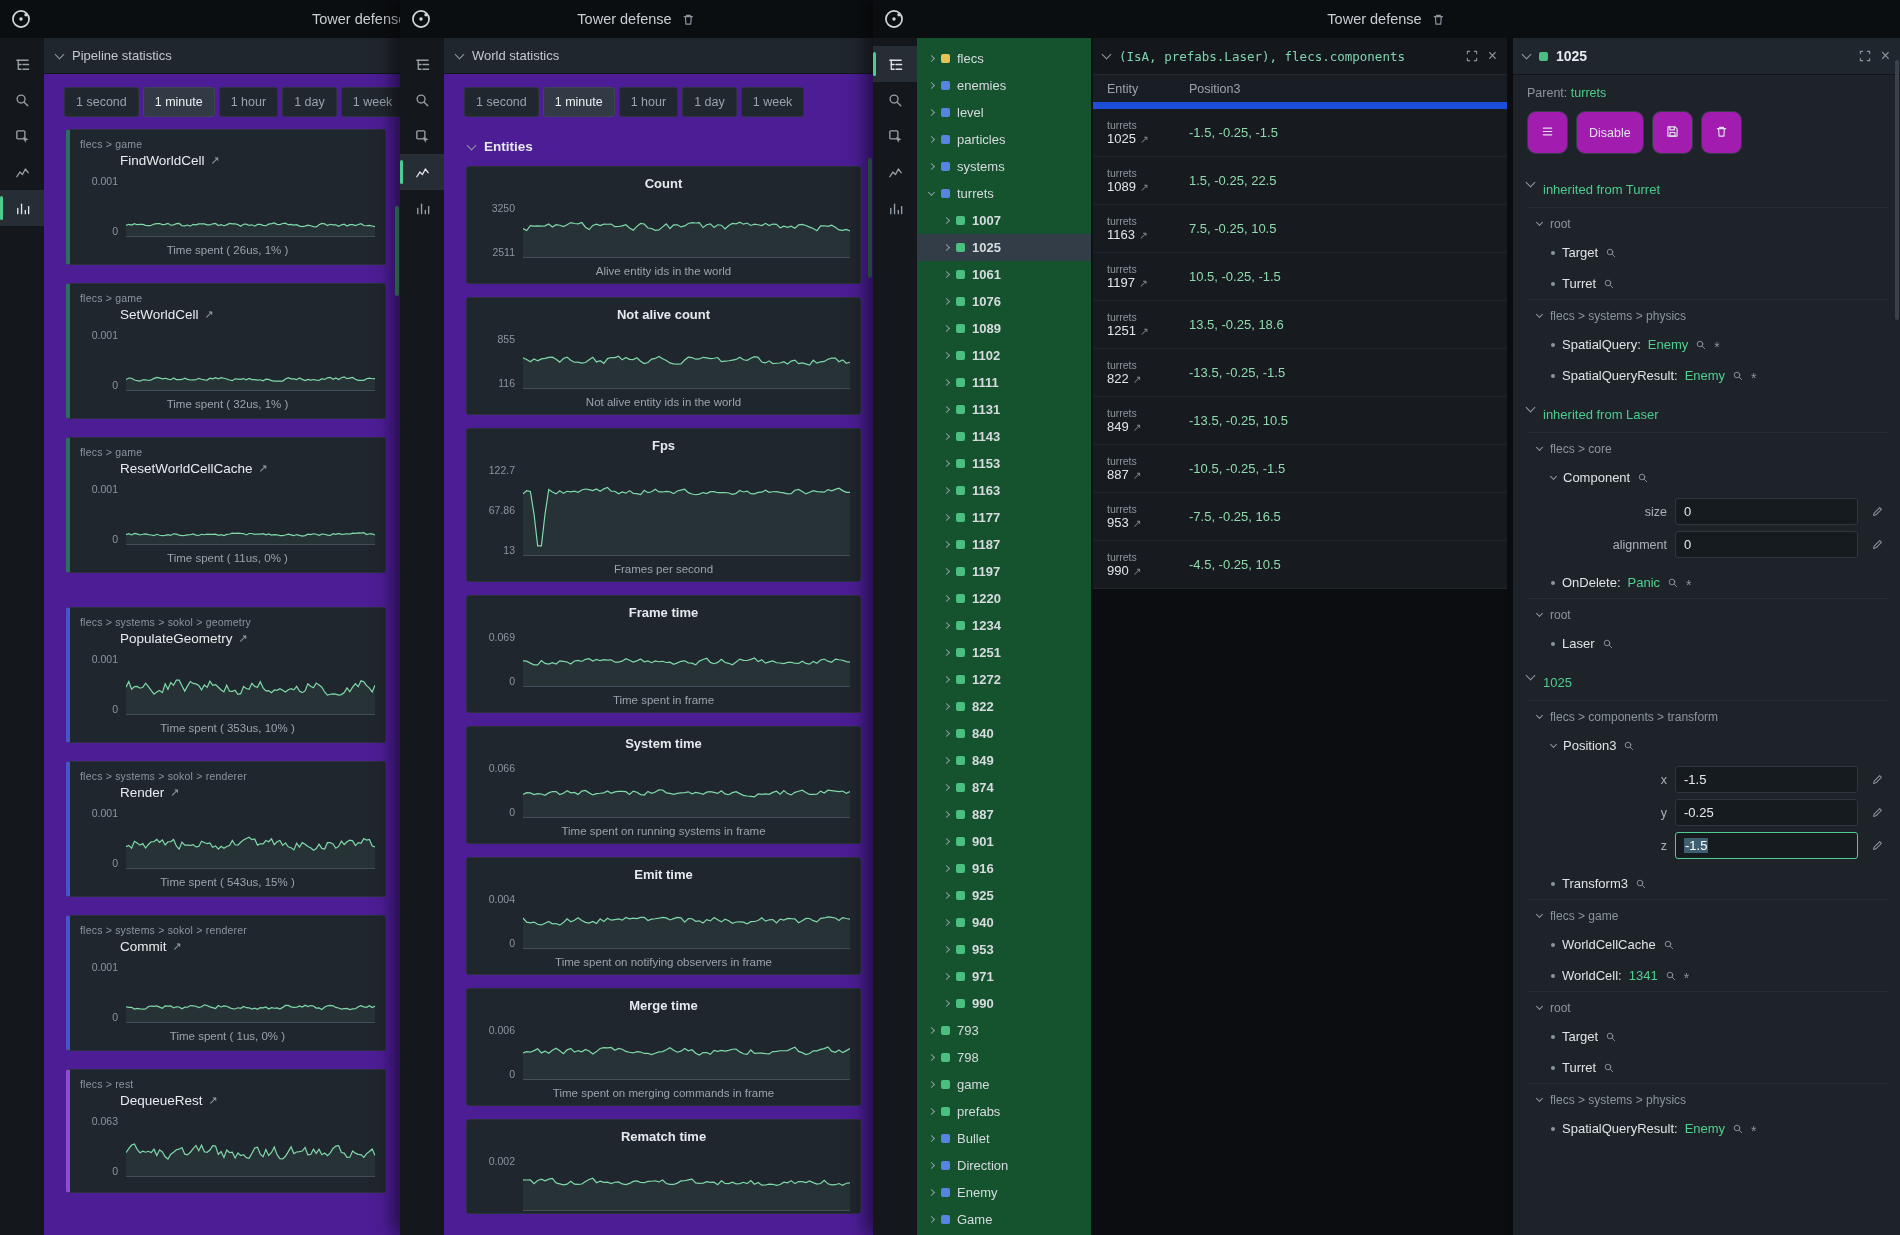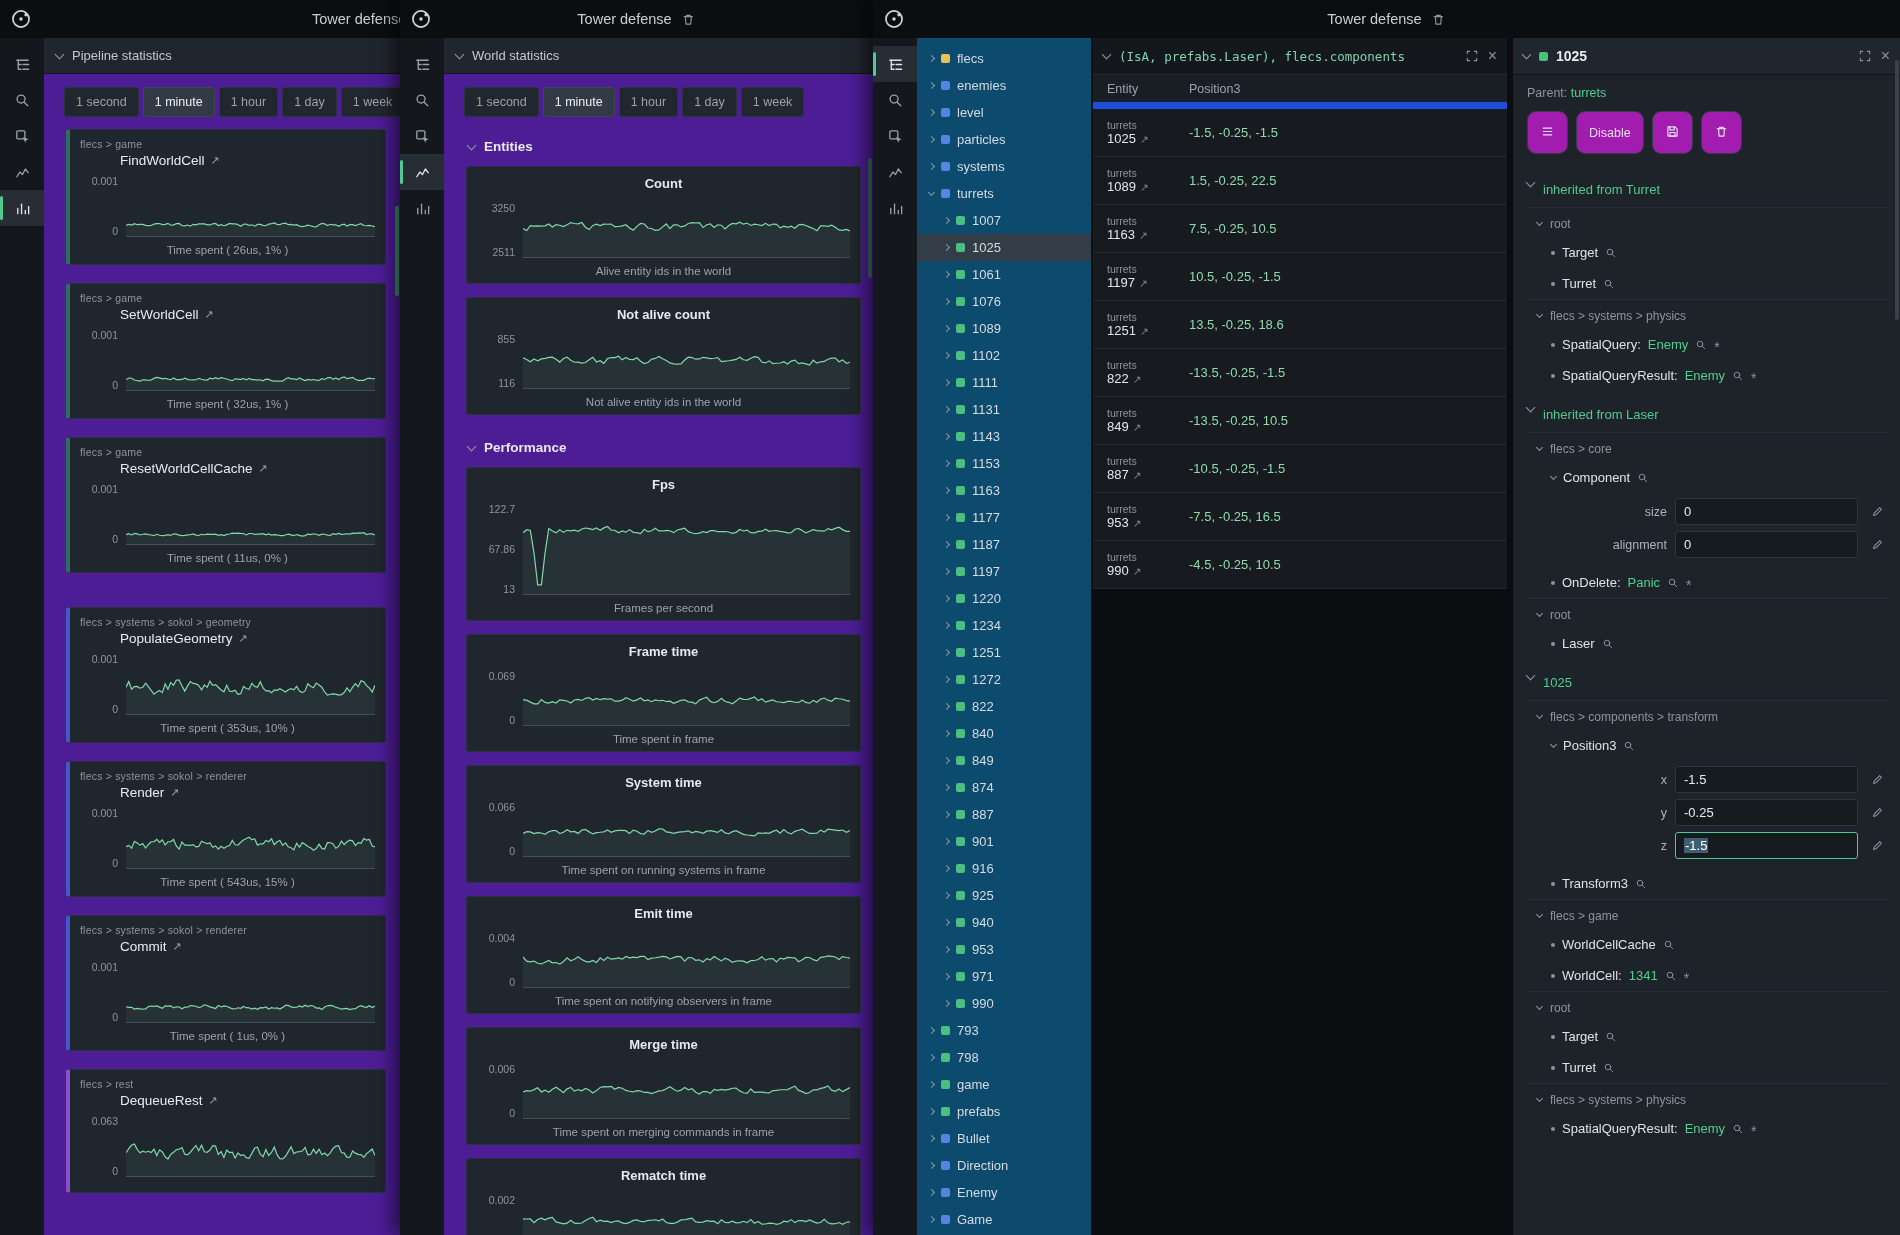--- a/index.html
+++ b/index.html
@@ -52,23 +52,23 @@
   .plot{flex:1;position:relative;border-bottom:1px solid #454d58;}
   .caption{text-align:center;font-size:11.5px;color:#9aa3ab;padding:7px 0 4px;}
 
   
   .wcontent{flex:1;overflow:hidden;padding:0 12px 0 22px;}
   .sec-h{display:flex;align-items:center;gap:9px;font-size:13.5px;font-weight:700;color:#e6eaee;padding:12px 2px 12px 2px;cursor:pointer;}
   .wcard{background:#20262d;border:1px solid #2a313a;border-radius:3px;margin-bottom:13px;padding:6px 10px 2px;}
   .wtitle{text-align:center;font-size:13px;color:#e6eaee;font-weight:700;padding:3px 0 4px;}
 
   
-  .tree{width:176px;flex:none;background:#0c4a6e;border-right:2px solid #0d1114;padding-top:7px;overflow:hidden;}
+  .tree{width:176px;flex:none;background:#14532d;border-right:2px solid #0d1114;padding-top:7px;overflow:hidden;}
   .trow{height:27px;display:flex;align-items:center;gap:7px;padding-left:12px;color:#d6dbe0;font-size:13px;cursor:pointer;white-space:nowrap;}
-  .trow.depth1{padding-left:27px;}
+  .trow.depth1{padding-left:27px;font-weight:bold;}
   .trow.selected{background:#333d47;}
   .sq{width:9px;height:9px;border-radius:2px;flex:none;}
   .sq.yellow{background:#e5c455}.sq.blue{background:#5585e0}.sq.green{background:#4bbf7f}
 
   
   .query{width:420px;flex:none;display:flex;flex-direction:column;background:#0b0d10;border-right:6px solid #0a0c0f;min-width:0;}
   .query-header{height:37px;flex:none;background:#14181d;display:flex;align-items:center;gap:9px;padding:0 10px;
                 border-bottom:1px solid #23292f;}
   .query-text{font-family:"DejaVu Sans Mono",monospace;font-size:12.5px;color:#7fd4ae;flex:1;white-space:nowrap;overflow:hidden;}
   .qicon{color:#8b959e;display:flex;cursor:pointer;font-size:14px;line-height:1;}
@@ -386,24 +386,20 @@
                 <div class="ylabels">
                   <span>855</span>
                   <span>116</span>
                 </div>
                 <div class="plot" style="height: 56px;"><svg width="100%" height="100%" viewBox="0 0 100 56" preserveAspectRatio="none">
                     <polygon points="0.00,25.36 1.12,27.03 2.25,29.25 3.37,26.40 4.49,28.28 5.62,26.36 6.74,25.78 7.87,24.80 8.99,24.66 10.11,26.80 11.24,29.62 12.36,26.00 13.48,24.60 14.61,27.76 15.73,29.76 16.85,29.68 17.98,30.58 19.10,30.05 20.22,27.25 21.35,24.64 22.47,29.46 23.60,28.25 24.72,30.91 25.84,26.11 26.97,24.99 28.09,25.12 29.21,23.67 30.34,27.31 31.46,24.82 32.58,26.86 33.71,27.01 34.83,25.19 35.96,28.72 37.08,31.04 38.20,30.01 39.33,26.61 40.45,25.90 41.57,23.95 42.70,26.26 43.82,28.05 44.94,30.46 46.07,31.49 47.19,31.74 48.31,31.40 49.44,27.49 50.56,24.60 51.69,25.00 52.81,26.69 53.93,26.41 55.06,24.75 56.18,25.41 57.30,26.15 58.43,25.74 59.55,24.98 60.67,29.11 61.80,28.71 62.92,28.27 64.04,27.61 65.17,26.94 66.29,24.75 67.42,27.23 68.54,27.78 69.66,25.74 70.79,24.03 71.91,24.77 73.03,29.55 74.16,30.49 75.28,28.36 76.40,31.09 77.53,30.78 78.65,30.54 79.78,29.26 80.90,31.58 82.02,28.58 83.15,27.68 84.27,31.19 85.39,30.51 86.52,31.49 87.64,32.74 88.76,27.71 89.89,30.65 91.01,29.33 92.13,28.95 93.26,26.72 94.38,25.60 95.51,25.60 96.63,29.23 97.75,27.40 98.88,30.82 100.00,29.75 100,56 0,56" fill="rgba(127,217,168,0.07)"></polygon>
                     <polyline points="0.00,25.36 1.12,27.03 2.25,29.25 3.37,26.40 4.49,28.28 5.62,26.36 6.74,25.78 7.87,24.80 8.99,24.66 10.11,26.80 11.24,29.62 12.36,26.00 13.48,24.60 14.61,27.76 15.73,29.76 16.85,29.68 17.98,30.58 19.10,30.05 20.22,27.25 21.35,24.64 22.47,29.46 23.60,28.25 24.72,30.91 25.84,26.11 26.97,24.99 28.09,25.12 29.21,23.67 30.34,27.31 31.46,24.82 32.58,26.86 33.71,27.01 34.83,25.19 35.96,28.72 37.08,31.04 38.20,30.01 39.33,26.61 40.45,25.90 41.57,23.95 42.70,26.26 43.82,28.05 44.94,30.46 46.07,31.49 47.19,31.74 48.31,31.40 49.44,27.49 50.56,24.60 51.69,25.00 52.81,26.69 53.93,26.41 55.06,24.75 56.18,25.41 57.30,26.15 58.43,25.74 59.55,24.98 60.67,29.11 61.80,28.71 62.92,28.27 64.04,27.61 65.17,26.94 66.29,24.75 67.42,27.23 68.54,27.78 69.66,25.74 70.79,24.03 71.91,24.77 73.03,29.55 74.16,30.49 75.28,28.36 76.40,31.09 77.53,30.78 78.65,30.54 79.78,29.26 80.90,31.58 82.02,28.58 83.15,27.68 84.27,31.19 85.39,30.51 86.52,31.49 87.64,32.74 88.76,27.71 89.89,30.65 91.01,29.33 92.13,28.95 93.26,26.72 94.38,25.60 95.51,25.60 96.63,29.23 97.75,27.40 98.88,30.82 100.00,29.75" fill="none" stroke="#7fd9a8" stroke-width="1.2" vector-effect="non-scaling-stroke"></polyline>
                   </svg></div>
               </div>
               <div class="caption">Not alive entity ids in the world</div>
-            </div>
-            <div class="sec-h">
-              <span class="chev down"></span>
-              <span>Performance</span>
             </div>
             <div class="wcard">
               <div class="wtitle">Fps</div>
               <div class="chartrow">
                 <div class="ylabels">
                   <span>122.7</span>
                   <span>67.86</span>
                   <span>13</span>
                 </div>
                 <div class="plot" style="height: 92px;"><svg width="100%" height="100%" viewBox="0 0 100 92" preserveAspectRatio="none">

